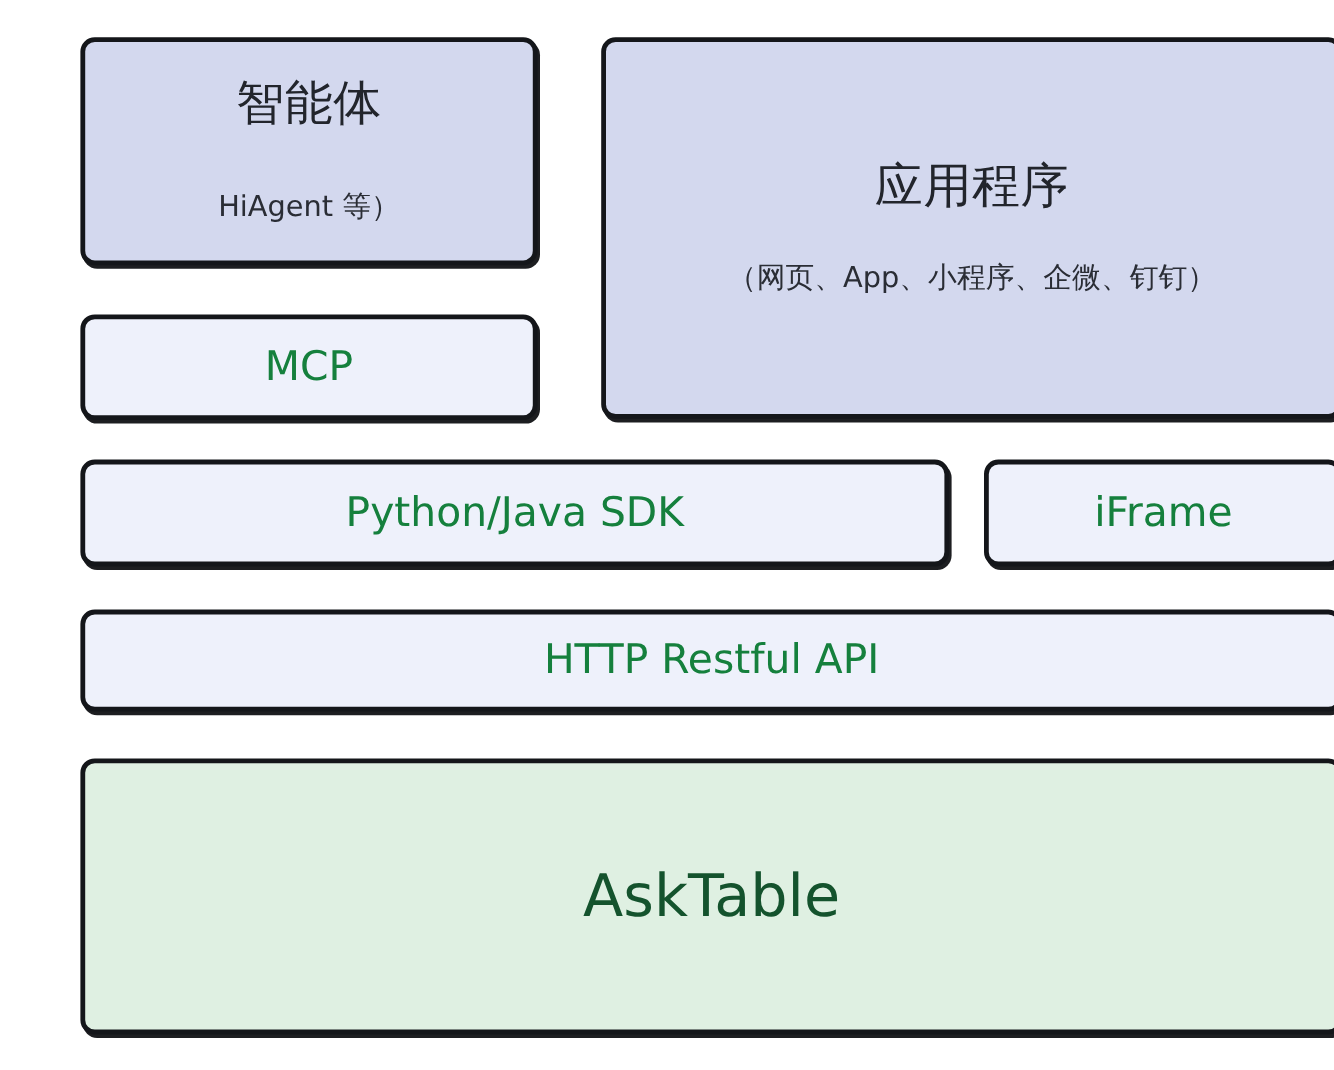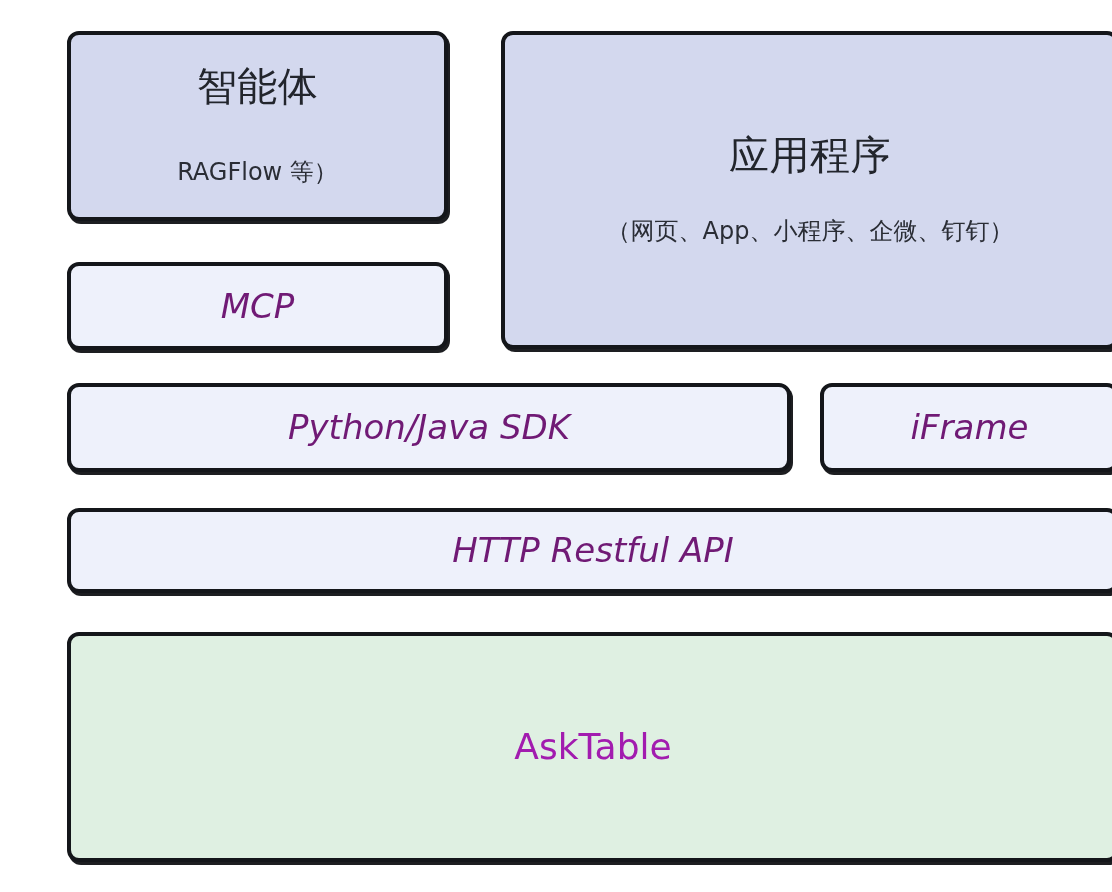--- a/index.html
+++ b/index.html
@@ -42,46 +42,45 @@
   .subtitle {
     display: block;
     font-size: 24px;
     margin-top: 10px;
     color: #2a2d35;
     line-height: 1.45;
   }
   .label-lg {
     display: block;
     font-size: 34px;
-    color: #701a75;
-    font-style: italic;
+    color: #15803d;
   }
   .label-xl {
     display: block;
-    font-size: 36px;
-    color: #a21caf;
+    font-size: 49px;
+    color: #14532d;
   }
 
   
   #box-agent      { left: 31px;  top: 31px;  width: 381px; height: 190px; }
   #box-app        { left: 465px; top: 31px;  width: 618px; height: 318px; }
   #box-mcp        { left: 31px;  top: 262px; width: 381px; height: 88px;  }
   #box-sdk        { left: 31px;  top: 383px; width: 724px; height: 89px; text-align: center;  }
   #box-iframe     { left: 784px; top: 383px; width: 299px; height: 89px; align-items: center;  }
   #box-http       { left: 31px;  top: 508px; width: 1052px; height: 85px; }
   #box-asktable   { left: 31px;  top: 632px; width: 1052px; height: 230px;}
 </style>
 </head>
 <body>
 
 <div id="diagram">
 
   <div class="node" id="box-agent" style="background:#d3d8ee;">
     <span class="title">智能体</span>
-    <span class="subtitle"><br><span>RAGFlow 等）</span></span>
+    <span class="subtitle"><br><span>HiAgent 等）</span></span>
   </div>
 
   <div class="node" id="box-app" style="background:#d3d8ee;gap:25px;">
     <span class="title">应用程序</span>
     <span class="subtitle">（网页、App、小程序、企微、钉钉）</span>
   </div>
 
   <div class="node" id="box-mcp" style="background:#eef1fb;">
     <span class="label-lg">MCP</span>
   </div>

